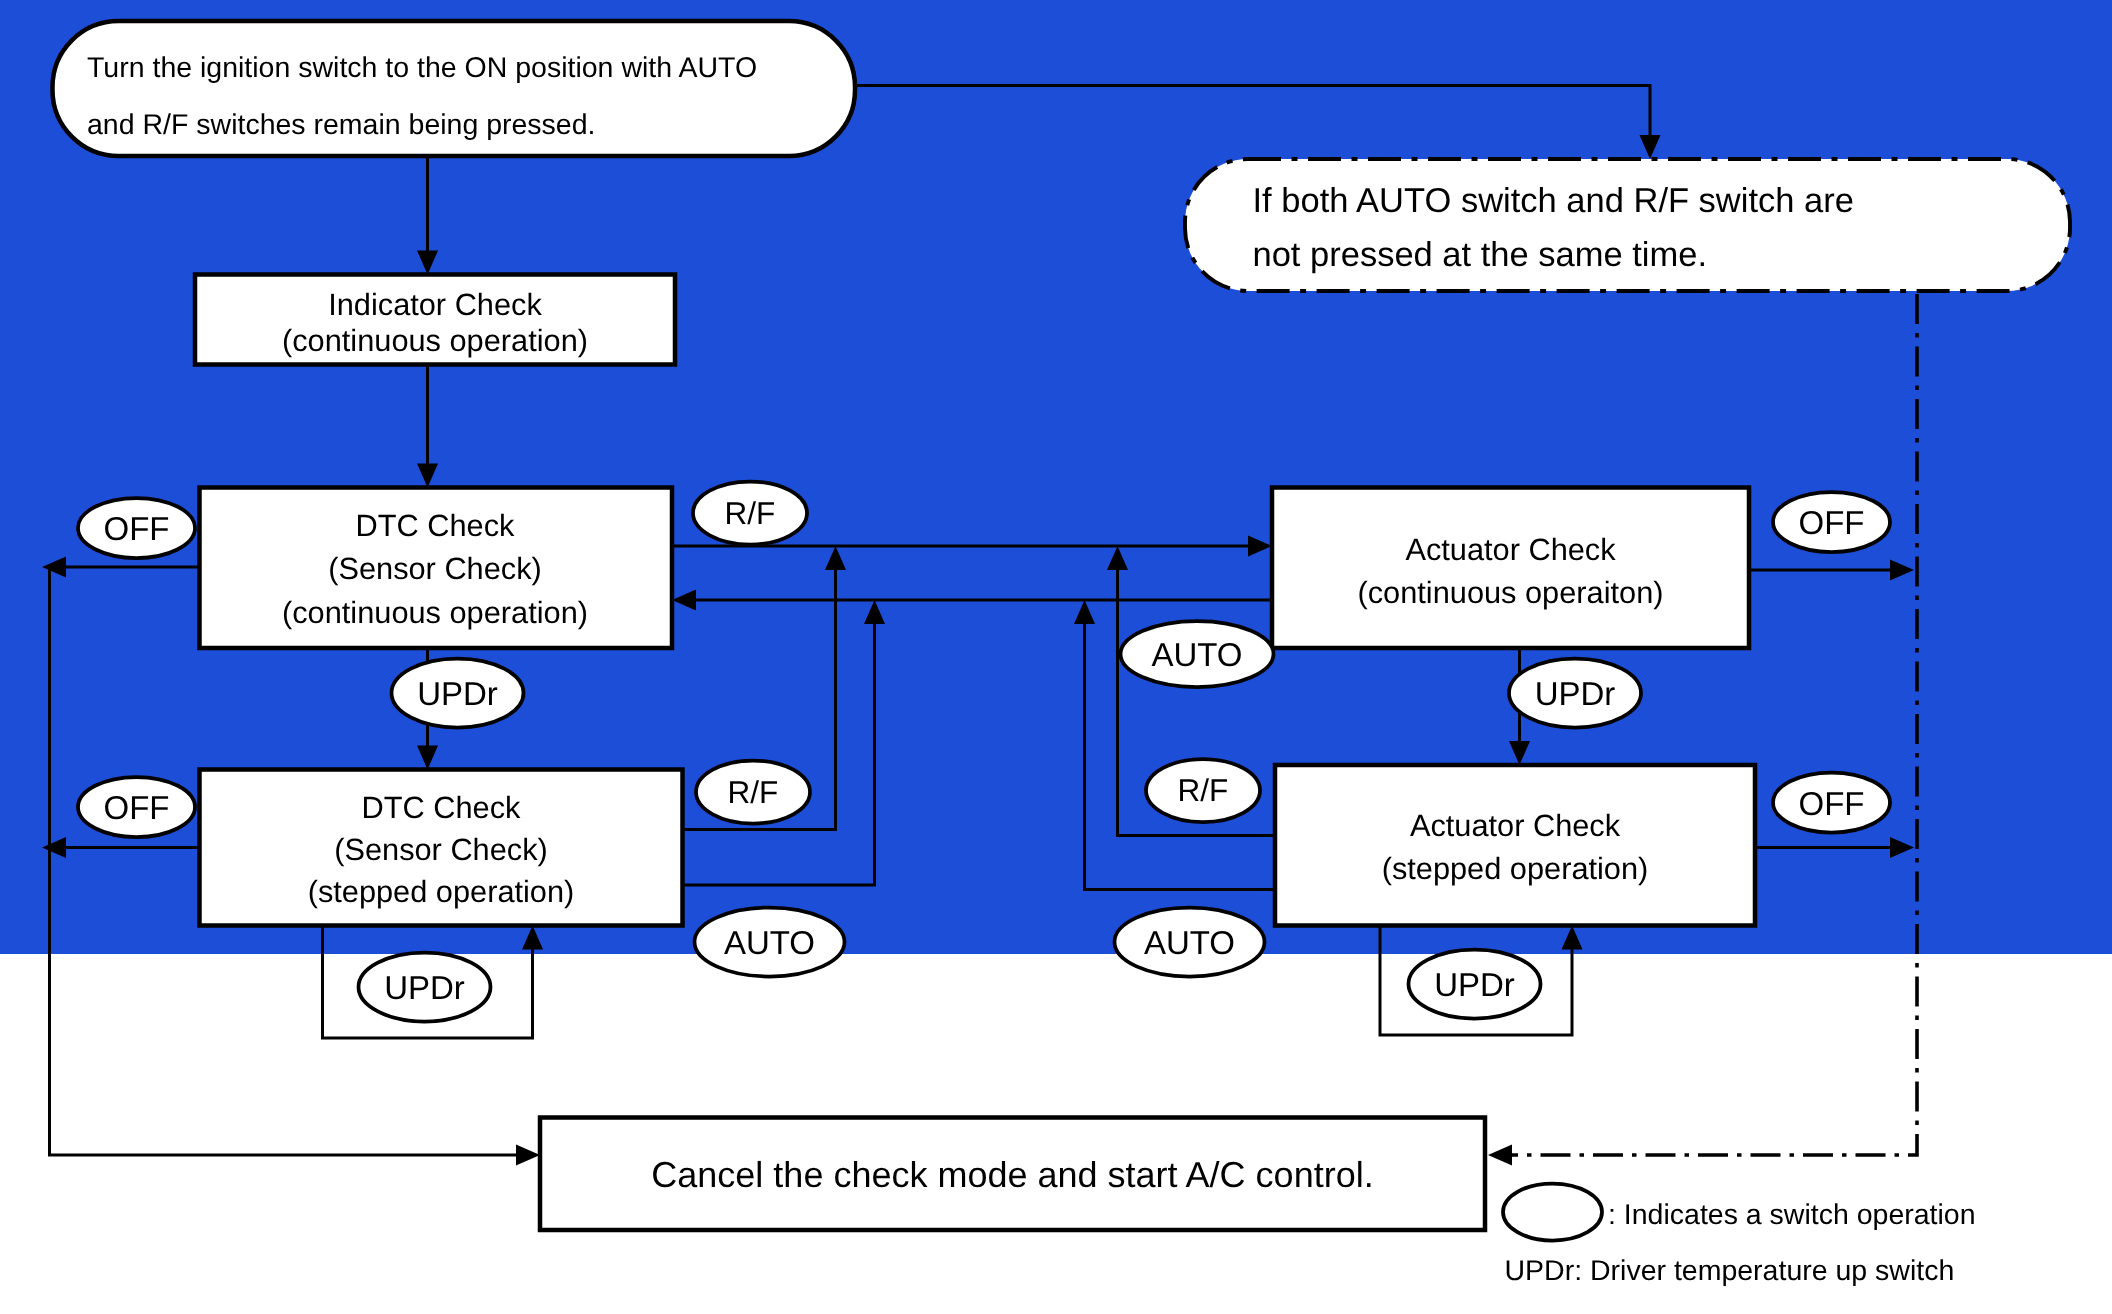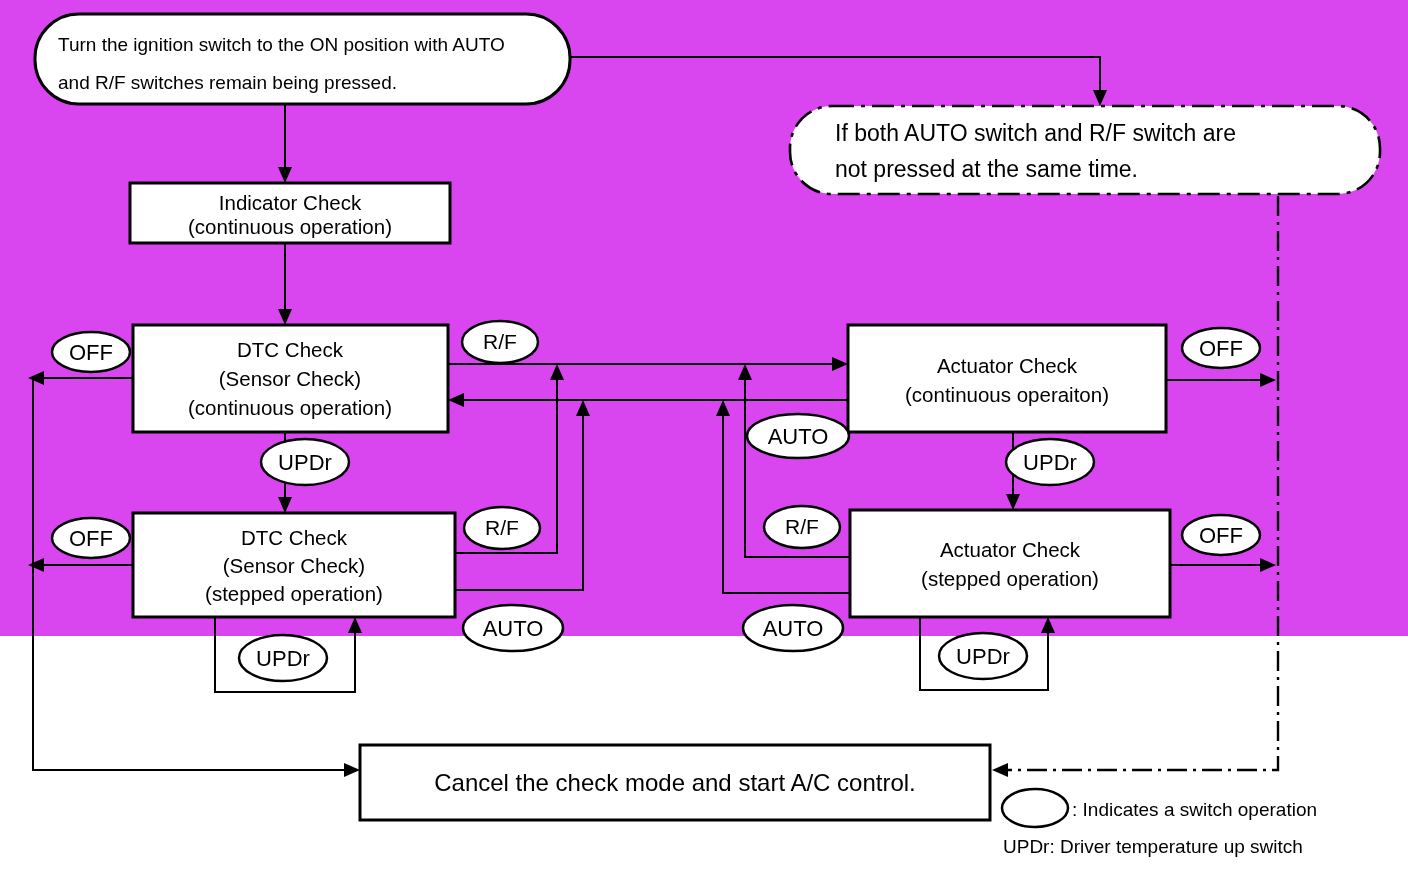--- a/index.html
+++ b/index.html
@@ -8,21 +8,21 @@
     background: #ffffff;
     width: 1408px;
     height: 876px;
     overflow: hidden;
     font-family: "Liberation Sans", "DejaVu Sans", sans-serif;
   }
   #stage {
     position: relative;
     width: 1408px;
     height: 636px;
-    background: #d946ef;
+    background: #1d4ed8;
   }
   svg { display: block; }
   .node-box   { fill: #ffffff; stroke: #000000; stroke-width: 3; }
   .stadium    { fill: #ffffff; stroke: #000000; stroke-width: 3; }
   .stadium-dd { fill: #ffffff; stroke: #000000; stroke-width: 2.6; stroke-dasharray: 22 7 4 7; }
   .edge       { fill: none; stroke: #000000; stroke-width: 2; }
   .edge-dd    { fill: none; stroke: #000000; stroke-width: 2.4; stroke-dasharray: 20 6 3 6; }
   .arrow      { fill: #000000; stroke: none; }
   .oval       { fill: #ffffff; stroke: #000000; stroke-width: 2.5; }
   text        { fill: #000000; }

